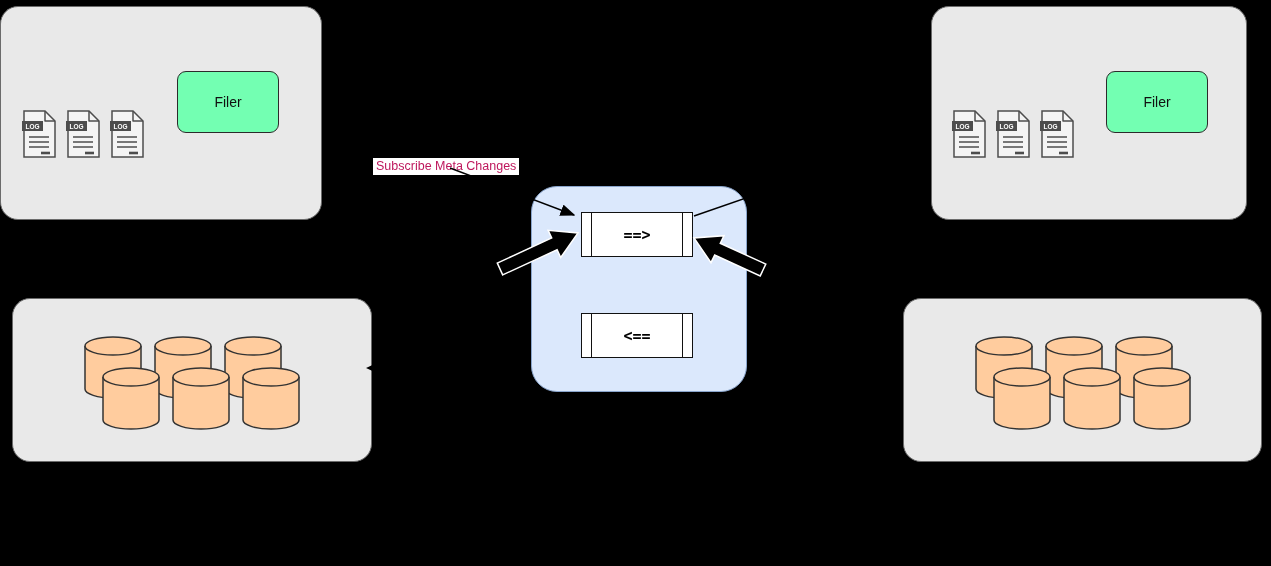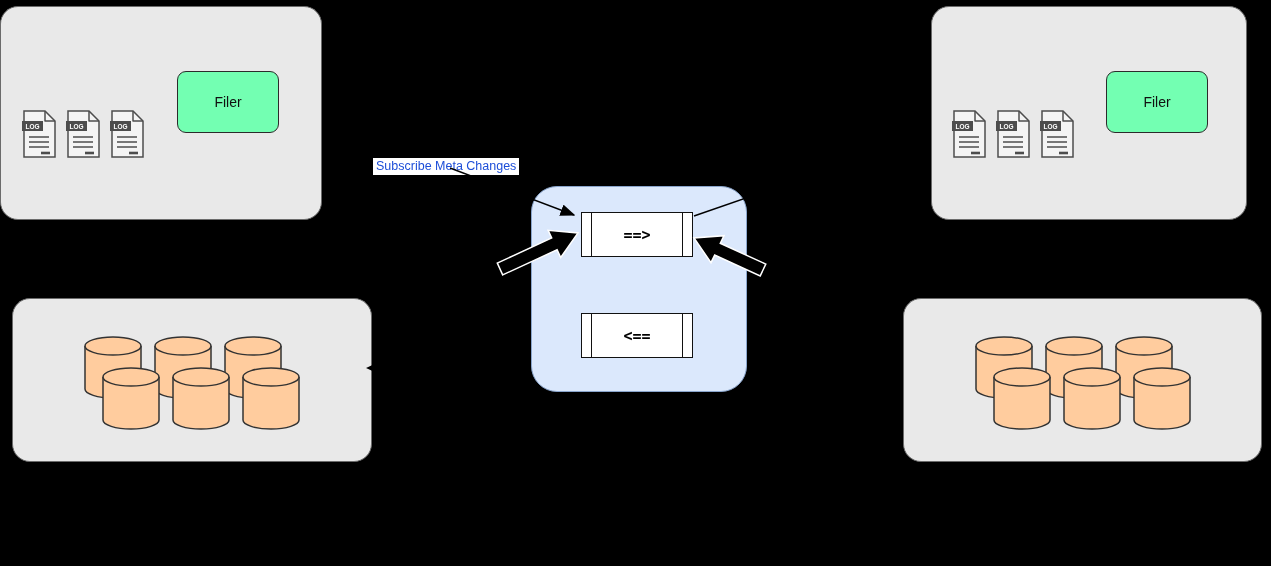--- a/index.html
+++ b/index.html
@@ -17,21 +17,21 @@
   .queue-panel{position:absolute;background:var(--queue-panel-fill,#dbe8fc);
                border:1px solid var(--queue-panel-border,#8aa5cc);border-radius:26px;}
   .queue{position:absolute;background:var(--queue-fill,#fff);
          border:1.5px solid var(--queue-border,#111);
          display:flex;align-items:center;justify-content:center;
          font-family:"DejaVu Sans Mono",monospace;font-weight:bold;font-size:15px;color:#000;}
   .queue .tick{position:absolute;top:-1px;bottom:-1px;width:0;
                border-left:1.5px solid var(--queue-border,#111);}
   .tick.l{left:9px;} .tick.r{right:9px;}
 
-  .note{position:absolute;background:#fff;color:#1d4ed8;font-size:12.5px;
+  .note{position:absolute;background:#fff;color:#be185d;font-size:12.5px;
         line-height:15px;padding:1px 3px;white-space:nowrap;}
 
   .overlay{position:absolute;left:0;top:0;pointer-events:none;}
 
   .cyl-shape{fill:var(--cylinder-fill,#ffcc9e);stroke:var(--cylinder-border,#333);stroke-width:1.5;}
   .doc-shape{fill:var(--doc-fill,#f4f4f4);stroke:var(--doc-border,#4d4d4d);stroke-width:1.5;}
   .doc-fold{fill:none;stroke:var(--doc-border,#4d4d4d);stroke-width:1.5;stroke-linejoin:round;}
   .doc-badge{fill:var(--doc-border,#4d4d4d);}
   .doc-line{fill:none;stroke:var(--doc-border,#4d4d4d);stroke-width:1.3;}
   .doc-line-bold{fill:none;stroke:var(--doc-border,#4d4d4d);stroke-width:2.6;}

